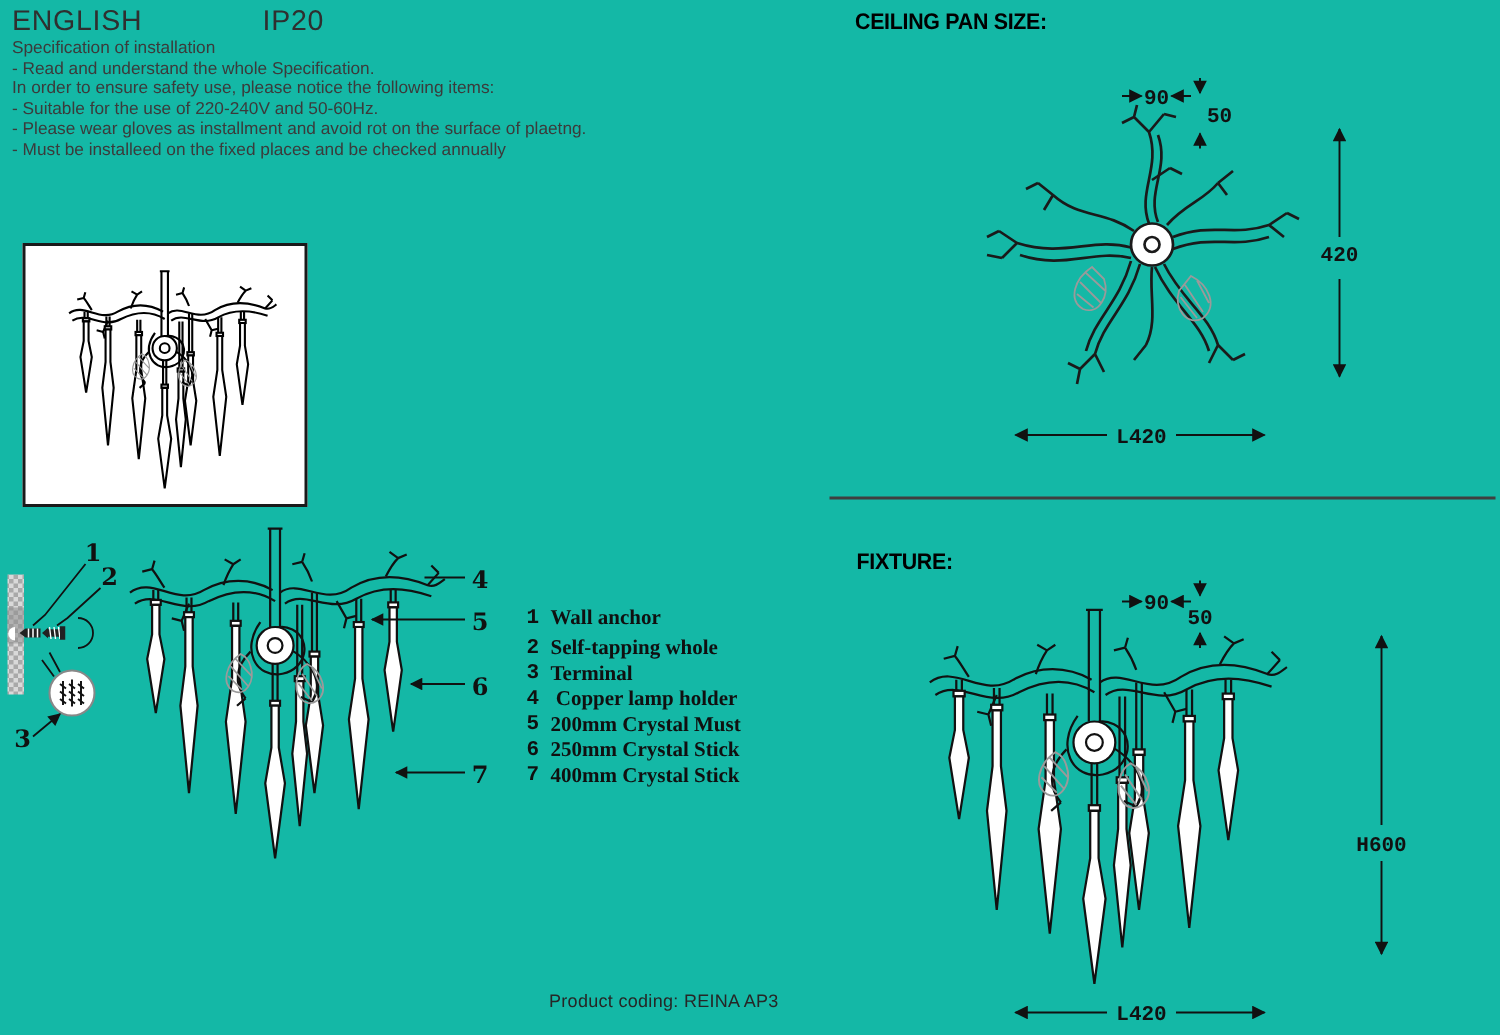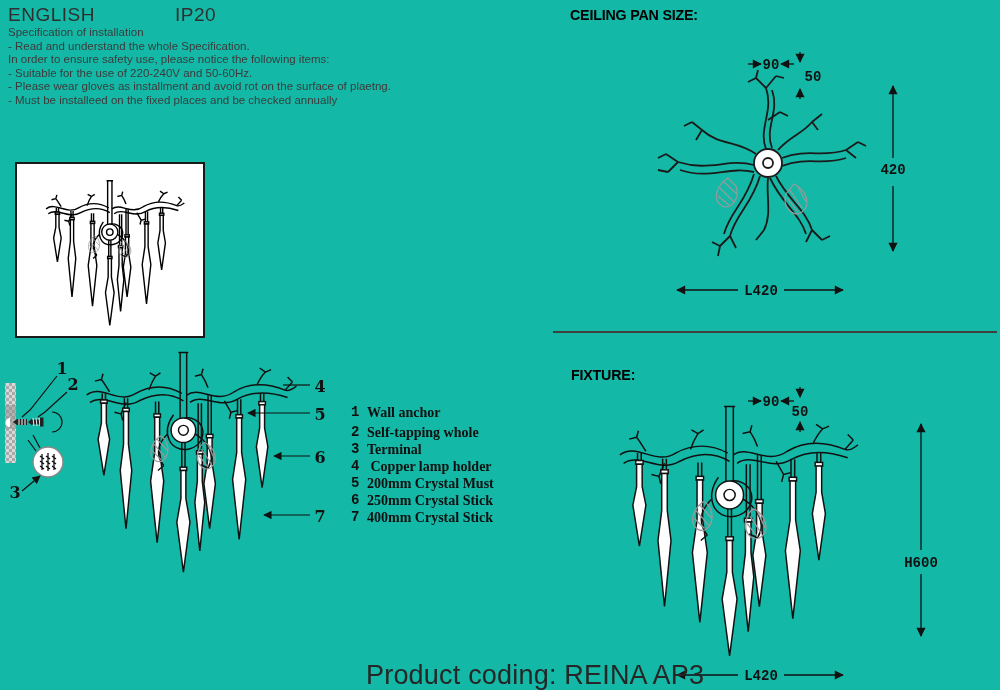--- a/index.html
+++ b/index.html
@@ -10,21 +10,21 @@
   .spec{font-size:11.5px;line-height:13.6px;color:#3b3b3b;white-space:nowrap;}
   .sec-title{font-weight:bold;font-size:15px;color:#000;letter-spacing:-.2px;
              display:inline-block;transform:scaleX(.95);transform-origin:left center;}
   .photo-box{border:2px solid #1a1a1a;background:#fff;}
   .parts{font-family:"Liberation Mono",monospace;font-weight:bold;font-size:14px;
          line-height:17px;color:#101010;}
   .parts .row{display:flex;}
   .parts .pnum{width:16px;}
   .parts .pname{white-space:pre;font-family:Liberation Serif, serif;}
   .divider{background:#3f3f3f;}
-  .footer-text{font-size:27px;color:#262626;letter-spacing:.2px;}
+  .footer-text{font-size:12px;color:#262626;letter-spacing:.2px;}
   svg{display:block;}
   .dimtxt{font-family:"Liberation Mono",monospace;font-weight:bold;font-size:14px;fill:#111;}
   .callout{font-family:"DejaVu Serif",serif;font-weight:bold;font-size:16px;fill:#111;}
   .dim{stroke:#111;stroke-width:1.3;fill:none;}
   .lead{stroke:#111;stroke-width:1.2;fill:none;}
 </style>
 </head>
 <body>
 
 <div class="page">

